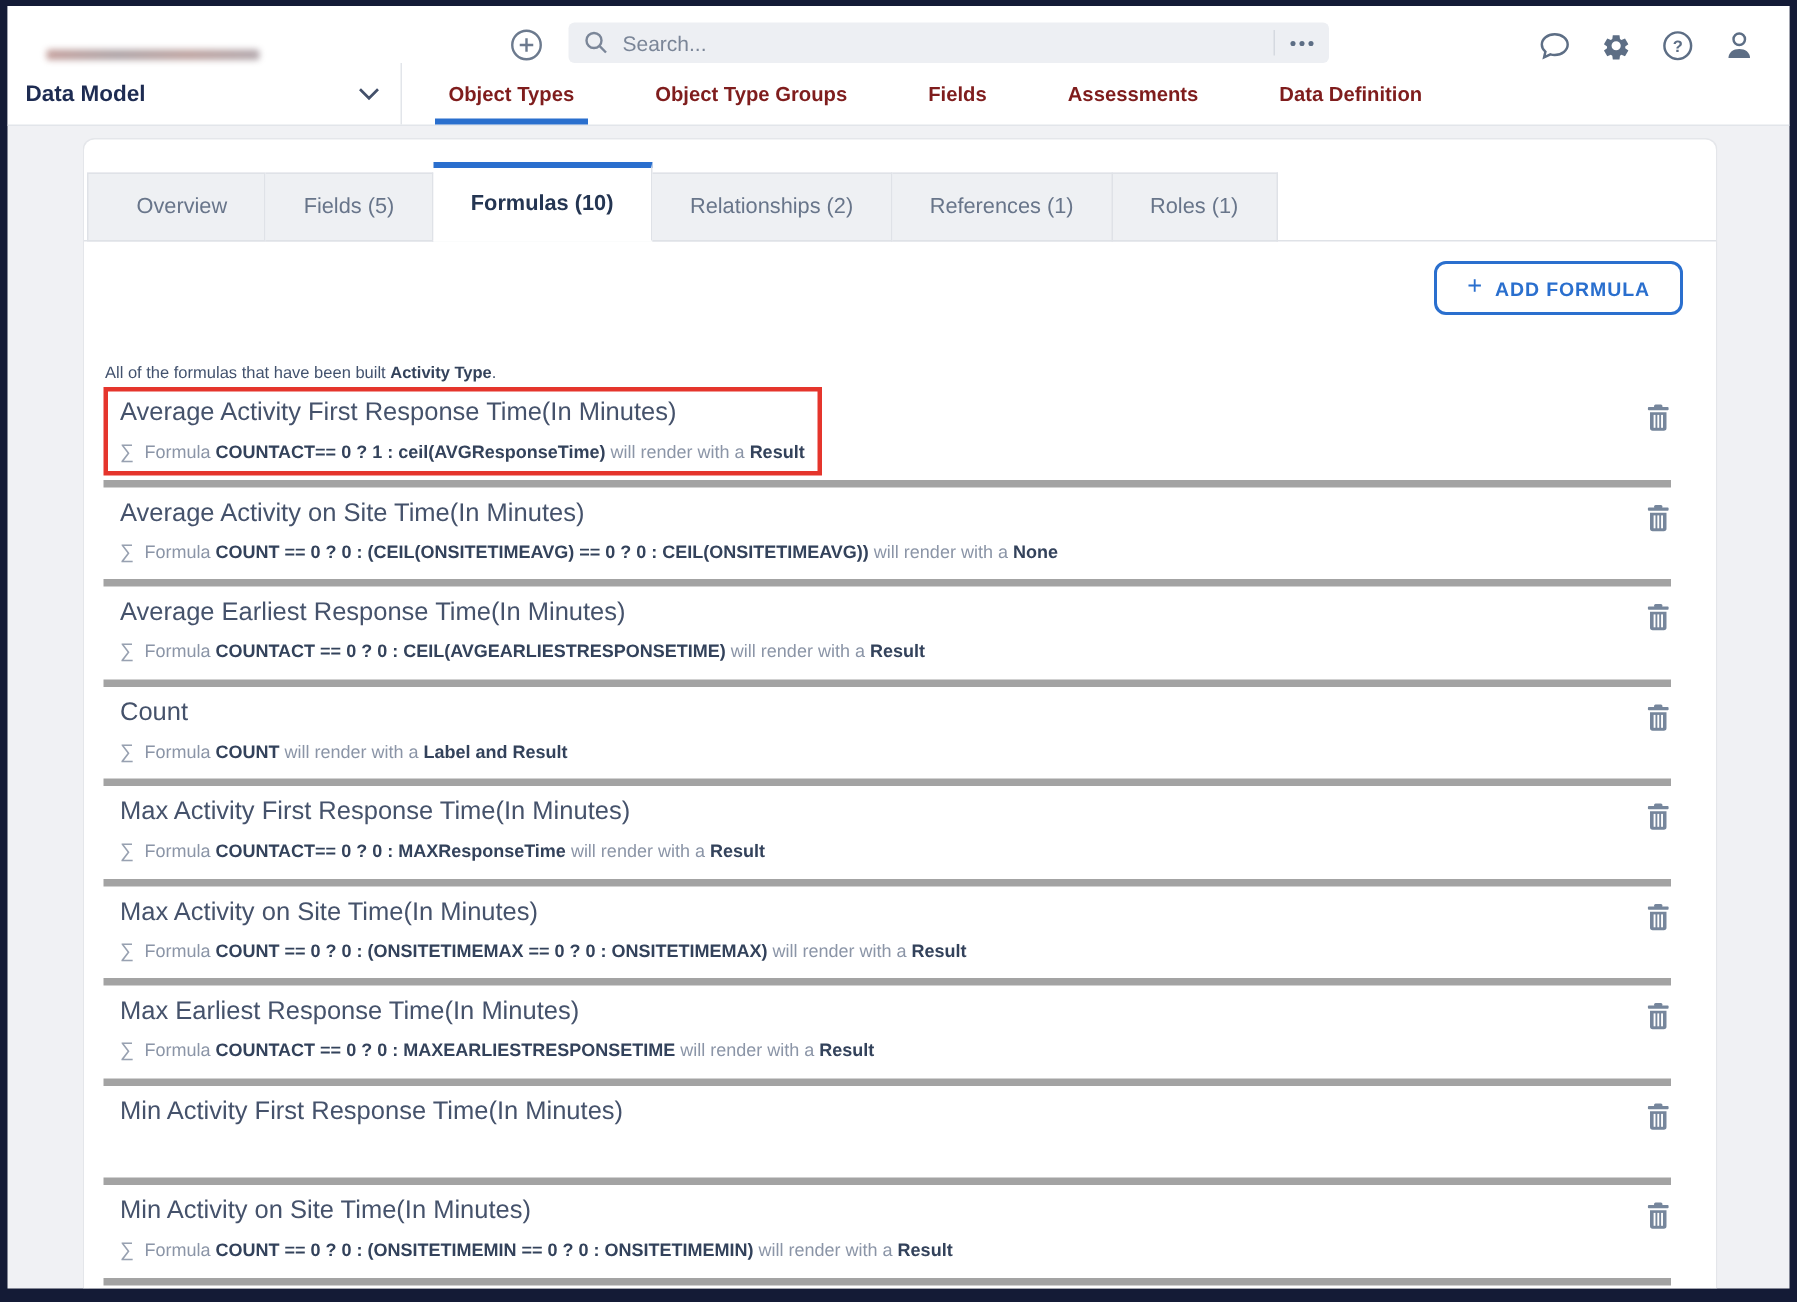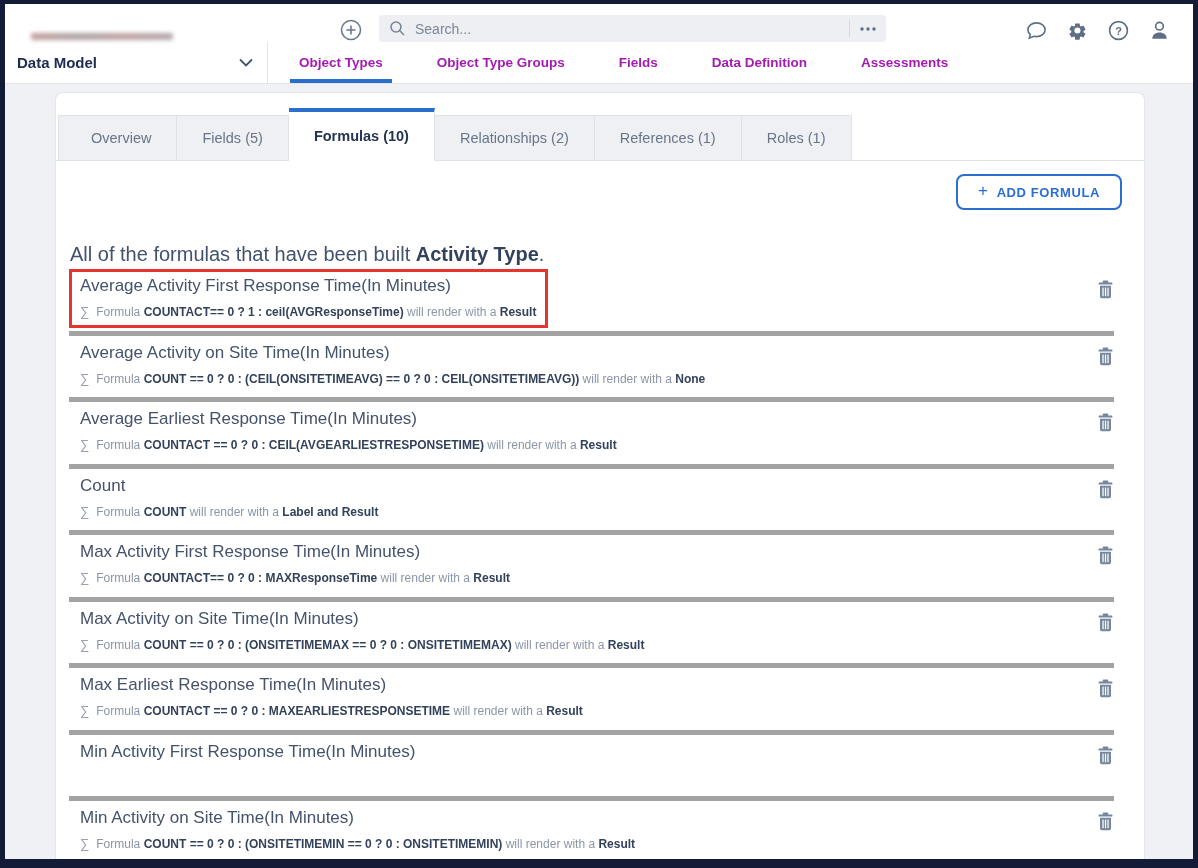--- a/index.html
+++ b/index.html
@@ -49,21 +49,21 @@
     display:flex; align-items:stretch;
   }
   .dm-dropdown {
     width:263px; display:flex; align-items:center; justify-content:space-between;
     padding:0 14px 0 12px; border-right:1px solid #e2e5ea; cursor:pointer;
   }
   .dm-label { font-size:15px; font-weight:bold; color:#1e2c52; }
   .nav-items { display:flex; align-items:stretch; gap:0; margin-left:4px; }
   .nav-item {
     display:flex; align-items:center; padding:0 27px; position:relative;
-    font-size:13.5px; font-weight:600; color:#a21caf; cursor:pointer;
+    font-size:13.5px; font-weight:600; color:#7f1d1d; cursor:pointer;
   }
   .nav-item.active::after {
     content:""; position:absolute; left:18px; right:18px; bottom:0; height:4px;
     background:#2a6fce;
   }
 
   
   .content-area { position:absolute; top:81px; left:0; right:0; bottom:0; }
   .card {
     margin:7px 48px 0 50px; height:calc(100% - 7px);
@@ -90,21 +90,21 @@
   
   .btn-row { display:flex; justify-content:flex-end; padding:13px 22px 0 0; }
   .add-formula-btn {
     height:36px; min-width:158px; padding:0 20px; border:2px solid #2a6fce; border-radius:8px;
     background:#fff; color:#2a6fce; font-size:13px; font-weight:bold; letter-spacing:.6px;
     display:flex; align-items:center; justify-content:center; gap:8px; cursor:pointer;
     font-family:"Liberation Sans",sans-serif;
   }
   .add-plus { font-size:17px; font-weight:normal; margin-top:-2px; }
 
-  .intro { margin:33px 0 3px 14px; font-size:20px; color:#42526e; }
+  .intro { margin:33px 0 3px 14px; font-size:11px; color:#42526e; }
   .intro b { color:#33425b; }
 
   
   .formula-list { margin:0 30px 0 13px; }
   .formula-row {
     height:66.5px; display:flex; align-items:flex-start;
     border-bottom:5px solid #a3a3a3; position:relative;
   }
   .row-content { padding:7px 12px 0 11px; }
   .formula-row.highlighted .row-content {
@@ -193,24 +193,24 @@
         <div class="nav-item active">
     <span>Object Types</span>
   </div>
         <div class="nav-item">
     <span>Object Type Groups</span>
   </div>
         <div class="nav-item">
     <span>Fields</span>
   </div>
         <div class="nav-item">
+    <span>Assessments</span>
+  </div>
+        <div class="nav-item">
     <span>Data Definition</span>
-  </div>
-        <div class="nav-item">
-    <span>Assessments</span>
   </div>
       </div>
   </div>
 
   <div class="content-area">
     <div class="card">
 
       <div class="tabbar">
           <div class="tab">
     <span>Overview</span>

